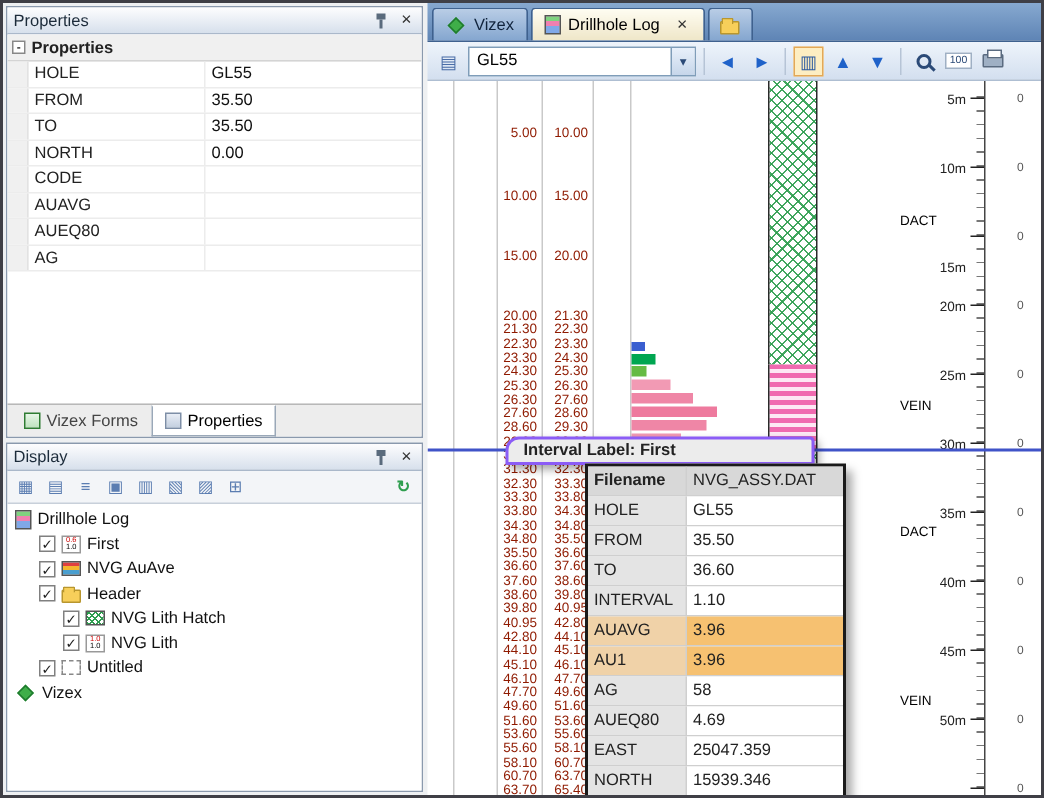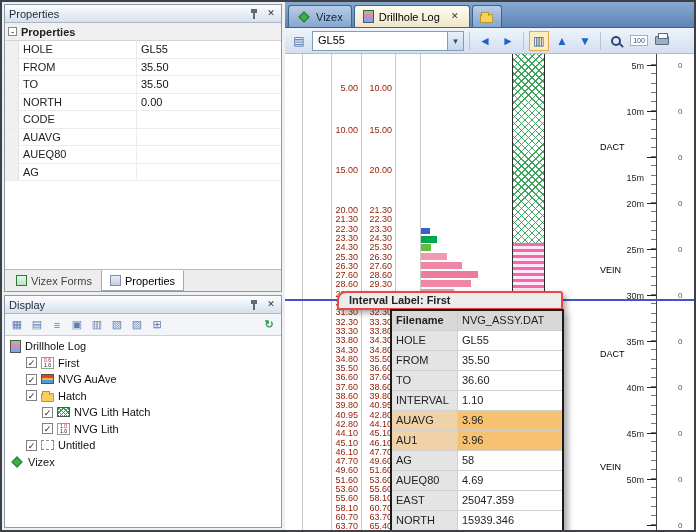--- a/index.html
+++ b/index.html
@@ -116,22 +116,22 @@
   .bar { position:absolute; left:136px; z-index:2; }
   .zone-label { position:absolute; left:315px; font-size:9px; color:#000; }
   .ruler-line { position:absolute; left:371px; top:0; bottom:0; width:1px; background:#444; }
   .ruler-minor { position:absolute; left:366px; width:5px; top:2px; bottom:0;
       background:repeating-linear-gradient(180deg,transparent 0 8.2px,#777 8.2px 9.2px); }
   .ruler-tick { position:absolute; left:362px; width:9px; height:1px; background:#222; }
   .ruler-label { position:absolute; left:325px; width:34px; text-align:right; font-size:9px; color:#222; }
   .ruler-zero { position:absolute; left:393px; width:14px; font-size:8px; color:#555; }
 
   
-  .tt-title { position:absolute; left:52px; top:237px; width:226px; height:19px; z-index:10;
-              background:#ececec; border:2px solid #ef4444; border-radius:9px 3px 0 0;
+  .tt-title { position:absolute; left:52px; top:237px; width:206px; height:19px; z-index:10;
+              background:#ececec; border:2px solid #8b5cf6; border-radius:9px 3px 0 0;
               font-weight:bold; padding:1px 0 0 10px; box-shadow:3px 3px 6px rgba(0,0,0,.35); }
   .tt-body { position:absolute; left:105px; top:255px; width:174px; height:262px; z-index:10;
              background:#fff; border:2px solid #1a1a1a; box-shadow:4px 4px 6px rgba(0,0,0,.35); overflow:hidden; }
   .tt-row { display:flex; height:20px; border-bottom:1px solid #cfcfcf; }
   .tt-label { width:66px; background:#e4e4e4; padding:3px 4px; border-right:1px solid #cfcfcf; }
   .tt-value { flex:1; padding:3px 4px; background:#fff; }
   .tt-row.first .tt-label, .tt-row.first .tt-value { background:#d8d8d8; }
   .tt-row.first .tt-label { font-weight:bold; }
   .tt-row.hl .tt-label { background:#f0d2a8; }
   .tt-row.hl .tt-value { background:#f6c171; }
@@ -238,21 +238,21 @@
           <span class="tlabel">First</span>
         </div>
         <div class="trow" style="padding-left: 21px;">
           <span class="cb">✓</span>
           <span class="ticon histogram-icon"></span>
           <span class="tlabel">NVG AuAve</span>
         </div>
         <div class="trow" style="padding-left: 21px;">
           <span class="cb">✓</span>
           <span class="ticon folder-icon"></span>
-          <span class="tlabel">Hatch</span>
+          <span class="tlabel">Header</span>
         </div>
         <div class="trow" style="padding-left: 37px;">
           <span class="cb">✓</span>
           <span class="ticon hatch-icon"></span>
           <span class="tlabel">NVG Lith Hatch</span>
         </div>
         <div class="trow" style="padding-left: 37px;">
           <span class="cb">✓</span>
           <span class="ticon lith-icon">
             <span class="icnum n0">1.0</span>

